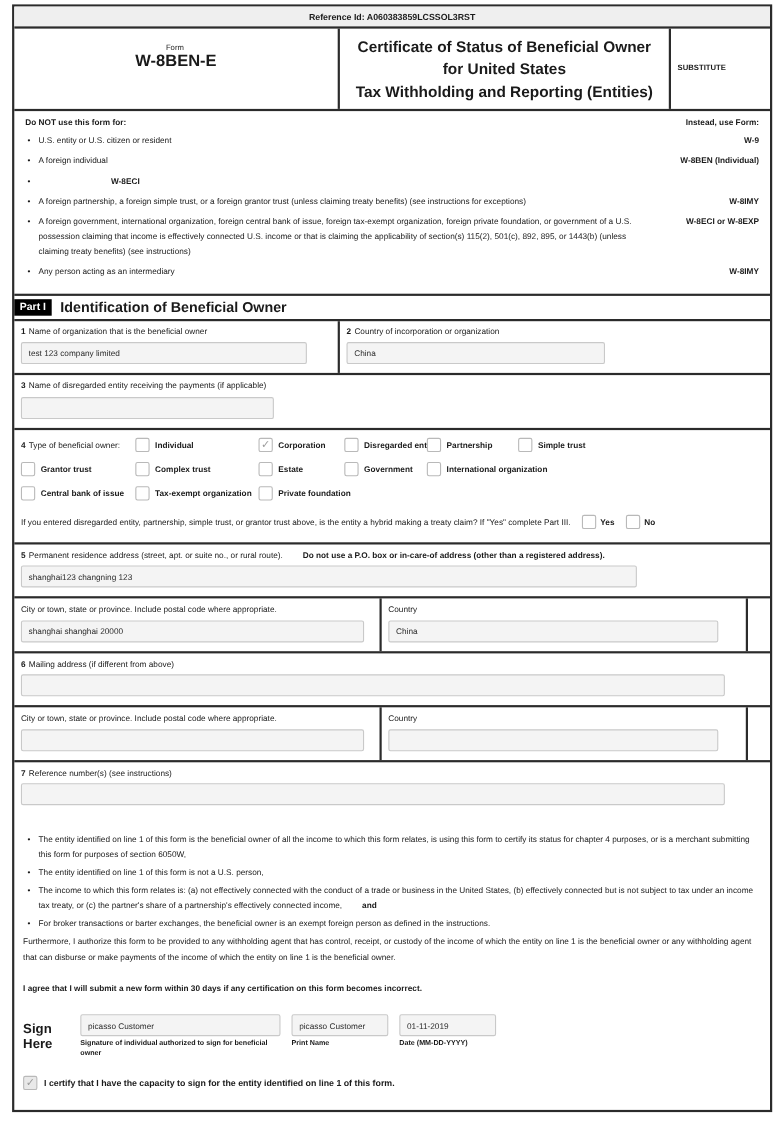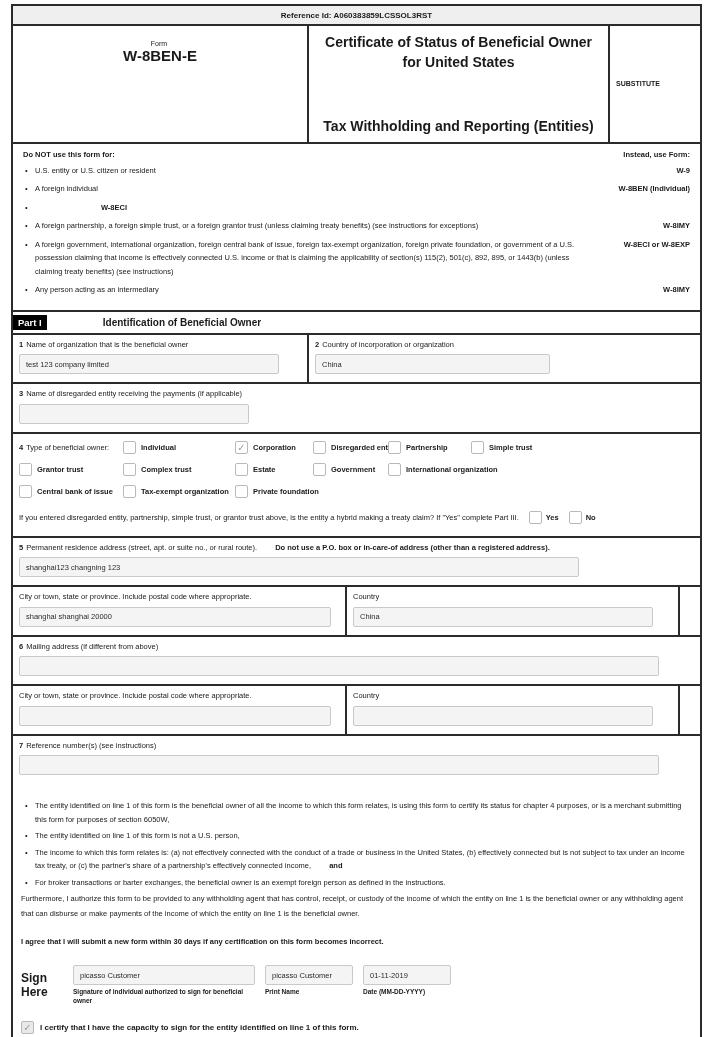--- a/index.html
+++ b/index.html
@@ -28,41 +28,41 @@
   .hdr-left {
     width:296px; border-right:2px solid #2b2b2b;
     display:flex; align-items:center; padding:14px 8px;flex-direction:column;
   }
   .hdr-left .form-small { font-size:7px; margin-right:2px; align-self:center; }
   .hdr-left .form-num { font-size:15px; font-weight:bold; }
   .hdr-center {
     flex:1; border-right:2px solid #2b2b2b;
     text-align:center; font-weight:bold; font-size:14px;
     padding:6px 10px; line-height:1.45;
-    display:flex; flex-direction:column; justify-content:center;gap:43px;
+    display:flex; flex-direction:column; justify-content:center;
   }
   .hdr-right { width:90px; display:flex; align-items:center; padding:6px; }
   .hdr-right span { font-size:7px; font-weight:bold; }
   
   .dnu { padding:6px 10px 8px 10px; }
   .dnu-head { display:flex; justify-content:space-between; font-weight:bold; margin-bottom:4px; }
   .dnu-item { display:flex; margin:5px 0; line-height:1.8; }
   .dnu-item .bullet { width:12px; padding-left:2px; }
   .dnu-item .txt { flex:1; padding-right:14px; }
   .dnu-item .code { width:92px; text-align:right; font-weight:bold; }
   
   .part-hdr {
     border-top:2px solid #2b2b2b; border-bottom:2px solid #2b2b2b;
-    display:flex; align-items:center; padding:3px 0;gap:48px;
+    display:flex; align-items:center; padding:3px 0;
   }
   .part-tag {
     background:#000; color:#fff; font-weight:bold; font-size:9.5px;
     padding:2px 5px; margin-right:8px;
   }
-  .part-title { font-weight:bold; font-size:10px; }
+  .part-title { font-weight:bold; font-size:13px; }
   
   .row2 { display:flex; }
   .cell { padding:5px 6px 8px 6px; }
   .cell .lblline { margin-bottom:4px; line-height:1.4; }
   .num { font-weight:bold; margin-right:3px; }
   .field {
     background:#f4f4f4; border:1px solid #c9c9c9; border-radius:2px;
     height:20px; font-size:7.5px; color:#2b2b2b;
     padding:2px 6px; font-family:"Liberation Sans","DejaVu Sans",sans-serif;
     display:block;

